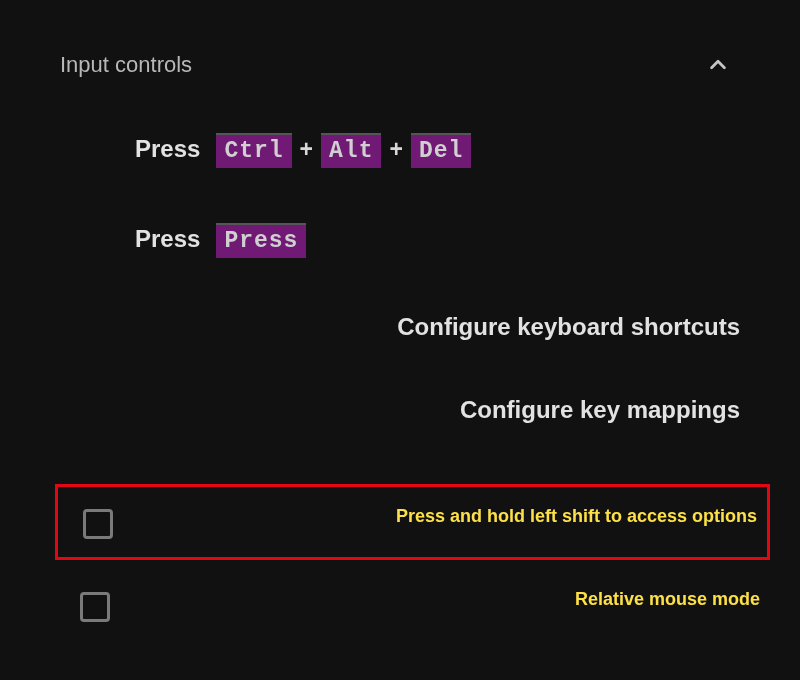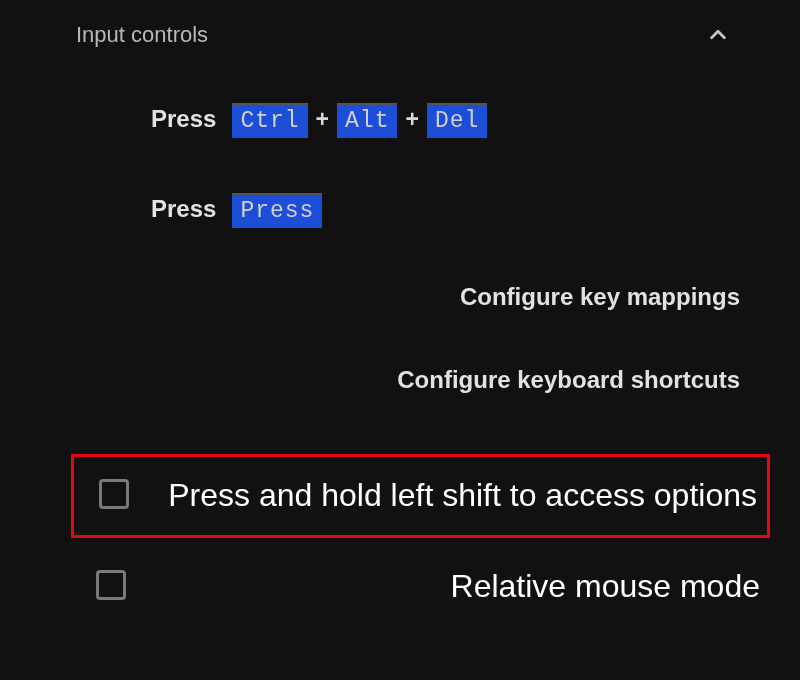--- a/index.html
+++ b/index.html
@@ -5,22 +5,21 @@
   * { box-sizing: border-box; margin: 0; padding: 0; }
   body {
     background: #111111;
     width: 800px;
     height: 680px;
     font-family: Arial, Helvetica, sans-serif;
     color: #cfcfcf;
     overflow: hidden;
   }
   .panel {
-    padding: 22px 60px 0 60px;
-    margin-left: 16px;
+    padding: 52px 60px 0 60px;
   }
   .section-header {
     display: flex;
     align-items: center;
     justify-content: space-between;
     margin-bottom: 55px;
     padding-right: 10px;
   }
   .section-title {
     font-size: 22px;
@@ -50,26 +49,27 @@
   }
   .label-bold {
     font-size: 24px;
     font-weight: 700;
     color: #e2e2e2;
   }
   .kbd {
     font-family: "Courier New", monospace;
     font-size: 23px;
     color: #d0d0d0;
-    background: #1d4ed8;
+    background: #701a75;
     border-top: 2px solid #555;
     padding: 3px 8px 4px 8px;
     display: inline-block;
     position: relative;
     letter-spacing: 1px;
+    font-weight: bold;
   }
   .plus {
     font-size: 23px;
     color: #d8d8d8;
     font-weight: 700;
     padding: 0 2px;
   }
   .checkbox-row {
     display: flex;
     align-items: flex-start;
@@ -87,23 +87,23 @@
     height: 30px;
     border: 3px solid #7a7a7a;
     border-radius: 4px;
     margin-left: 15px;
     margin-top: 4px;
   }
   .checkbox-text {
     flex: 1;
   }
   .checkbox-title {
-    font-size: 32px;
-    font-weight: 400;
-    color: #ffffff;
+    font-size: 18px;
+    font-weight: 700;
+    color: #fde047;
     line-height: 1.3;
   }
   .checkbox-sub {
     font-size: 20px;
     color: #a9a9a9;
     line-height: 1.35;
     margin-top: 2px;
   }
   .checkbox-group {
     margin-top: 60px;
@@ -140,25 +140,25 @@
 
     <div class="item">
       <div class="item-row">
         <span class="label-bold">Press</span>
         <span style="width:4px"></span>
         <span class="kbd">Press</span>
       </div>
     </div>
 
     <div class="item">
-      <span class="label-bold">Configure key mappings</span>
+      <span class="label-bold">Configure keyboard shortcuts</span>
     </div>
 
     <div class="item">
-      <span class="label-bold">Configure keyboard shortcuts</span>
+      <span class="label-bold">Configure key mappings</span>
     </div>
 
     <div class="checkbox-group">
 
       <div class="checkbox-row highlight">
         <div class="checkbox"></div>
         <div class="checkbox-text">
           <div class="checkbox-title">Press and hold left shift to access options</div>
         </div>
       </div>

